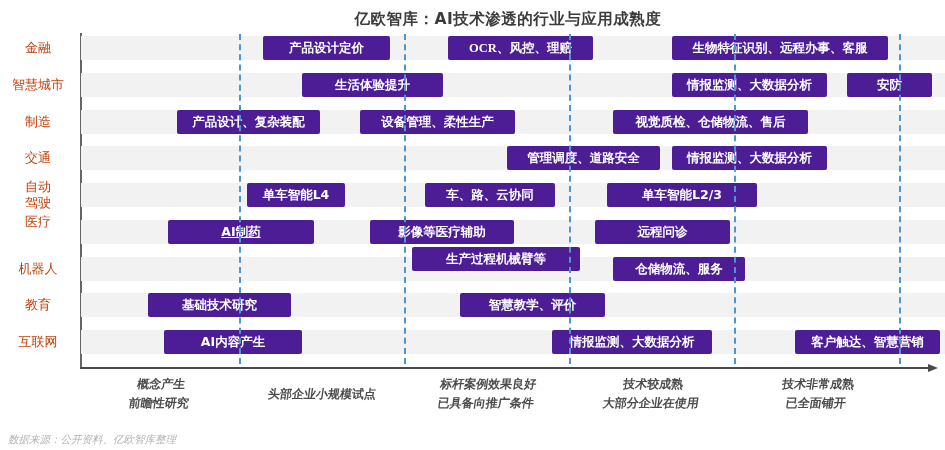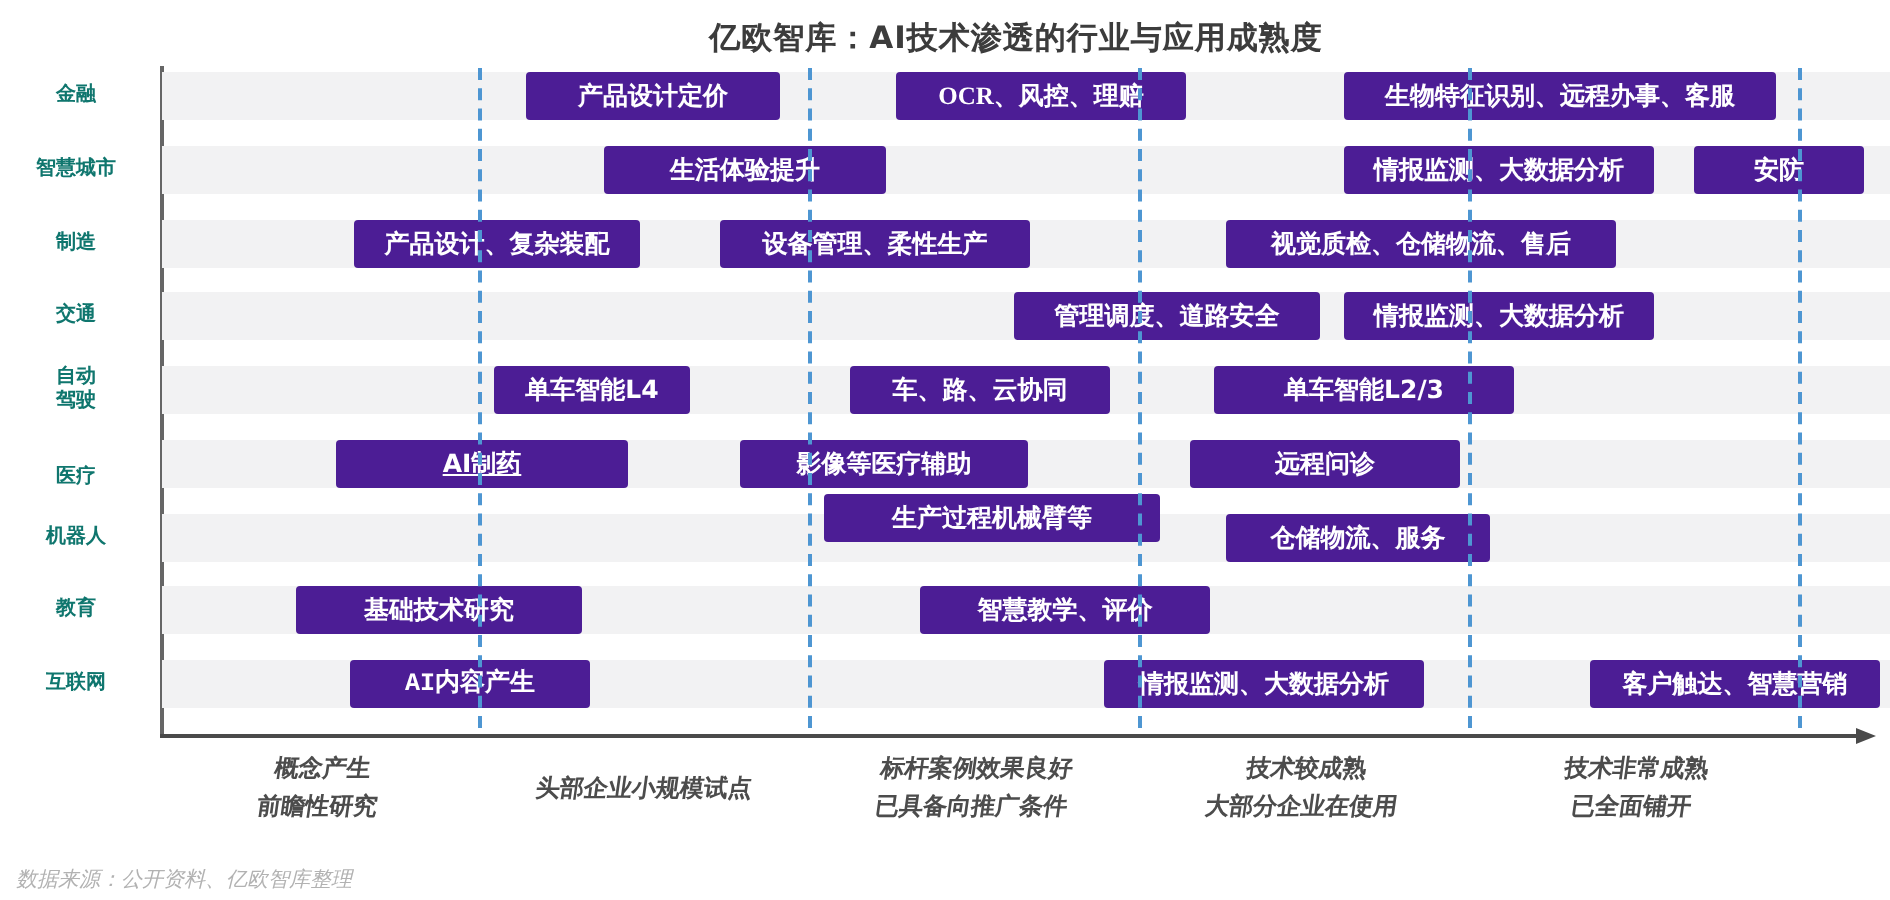--- a/index.html
+++ b/index.html
@@ -6,21 +6,21 @@
   body { font-family:"DejaVu Sans","Liberation Sans",sans-serif; }
   .canvas { position:relative; width:945px; height:450px; background:#fff; overflow:hidden; }
   .title { position:absolute; top:9px; left:80px; width:856px; text-align:center;
            font-size:15.5px; font-weight:700; color:#3c3c3c; letter-spacing:.5px; }
   .vline { position:absolute; left:80px; top:33px; height:335px; width:0; border-left:2px solid #666; }
   .axis  { position:absolute; left:80px; top:367px; width:850px; height:0; border-top:2px solid #4a4a4a; }
   .arrow { position:absolute; left:928px; top:363.5px; width:0; height:0;
            border-left:10px solid #4a4a4a; border-top:4.5px solid transparent; border-bottom:4.5px solid transparent; }
   .band  { position:absolute; left:81px; right:0; height:24px; background:#f2f2f3; }
   .row-label { position:absolute; left:0; width:76px; transform:translateY(-50%);
-           text-align:center; font-size:10px; font-weight:700; color:#0f766e;
+           text-align:center; font-size:13px; font-weight:400; color:#c2410c;
            line-height:1.2; white-space:pre-line; }
   .dash  { position:absolute; top:34px; height:330px; width:0; border-left:2px dashed #4e96d2; }
   .box   { position:absolute; height:24px; line-height:24px; background:#4c1d95; color:#fff;
            font-weight:700; font-size:12.5px; text-align:center; border-radius:2px;
            white-space:nowrap; overflow:hidden; }
   .stage-label { position:absolute; top:374px; width:180px; height:40px; display:flex;
            flex-direction:column; align-items:center; justify-content:center;
            font-size:12px; font-weight:700; color:#4c4c4c; line-height:1.55;
            transform:skewX(-8deg); text-align:center; }
   .footer { position:absolute; left:8px; top:433px; font-size:10.5px; font-style:italic; color:#b2b2b2; }
@@ -55,35 +55,35 @@
       <div class="row-label" style="top: 158.25px;">交通</div>
       <div class="box" style="top: 146.25px; left: 507px; width: 153px;">管理调度、道路安全</div>
       <div class="box" style="top: 146.25px; left: 672px; width: 155px;">情报监测、大数据分析</div>
       <div class="band" style="top: 183px; height: 24px;"></div>
       <div class="row-label" style="top: 195px;">自动
 驾驶</div>
       <div class="box" style="top: 183px; left: 247px; width: 98px;">单车智能L4</div>
       <div class="box" style="top: 183px; left: 425px; width: 130px;">车、路、云协同</div>
       <div class="box" style="top: 183px; left: 607px; width: 150px;">单车智能L2/3</div>
       <div class="band" style="top: 219.75px; height: 24px;"></div>
-      <div class="row-label" style="top: 239px;">医疗</div>
+      <div class="row-label" style="top: 222px;">医疗</div>
       <div class="box" style="top: 219.75px; left: 168px; width: 146px; text-decoration: underline;">AI制药</div>
       <div class="box" style="top: 219.75px; left: 370px; width: 144px;">影像等医疗辅助</div>
       <div class="box" style="top: 219.75px; left: 595px; width: 135px;">远程问诊</div>
       <div class="band" style="top: 256.5px; height: 24px;"></div>
       <div class="row-label" style="top: 268.5px;">机器人</div>
       <div class="box" style="top: 247px; left: 372px; width: 168px; margin-left: 40px;">生产过程机械臂等</div>
       <div class="box" style="top: 256.5px; left: 613px; width: 132px;">仓储物流、服务</div>
       <div class="band" style="top: 293.25px; height: 24px;"></div>
       <div class="row-label" style="top: 305.25px;">教育</div>
       <div class="box" style="top: 293.25px; left: 148px; width: 143px;">基础技术研究</div>
       <div class="box" style="top: 293.25px; left: 460px; width: 145px;">智慧教学、评价</div>
       <div class="band" style="top: 330px; height: 24px;"></div>
       <div class="row-label" style="top: 342px;">互联网</div>
-      <div class="box" style="top: 330px; left: 175px; width: 120px; font-family: Liberation Mono, monospace;">AI内容产生</div>
+      <div class="box" style="top: 330px; left: 164px; width: 138px;">AI内容产生</div>
       <div class="box" style="top: 330px; left: 552px; width: 160px;">情报监测、大数据分析</div>
       <div class="box" style="top: 330px; left: 795px; width: 145px;">客户触达、智慧营销</div>
       <div class="dash" style="left: 239px;"></div>
       <div class="dash" style="left: 404px;"></div>
       <div class="dash" style="left: 569px;"></div>
       <div class="dash" style="left: 734px;"></div>
       <div class="dash" style="left: 899px;"></div>
       <div class="stage-label" style="left: 70px;">
         <div>概念产生</div>
         <div>前瞻性研究</div>

